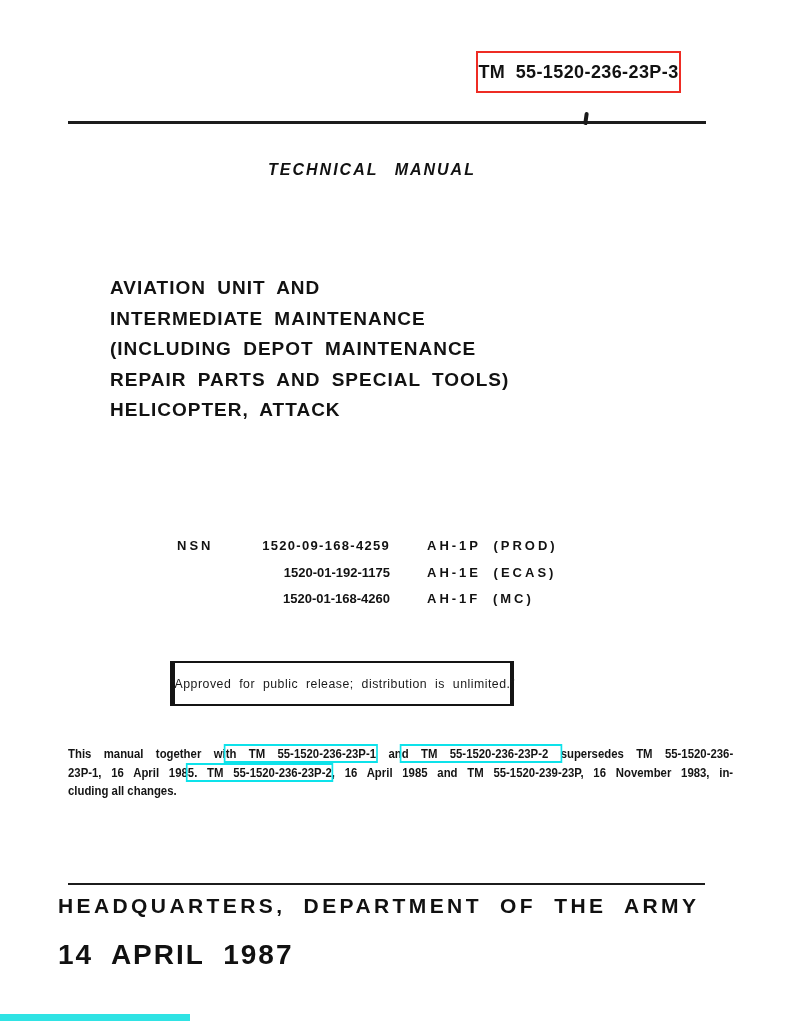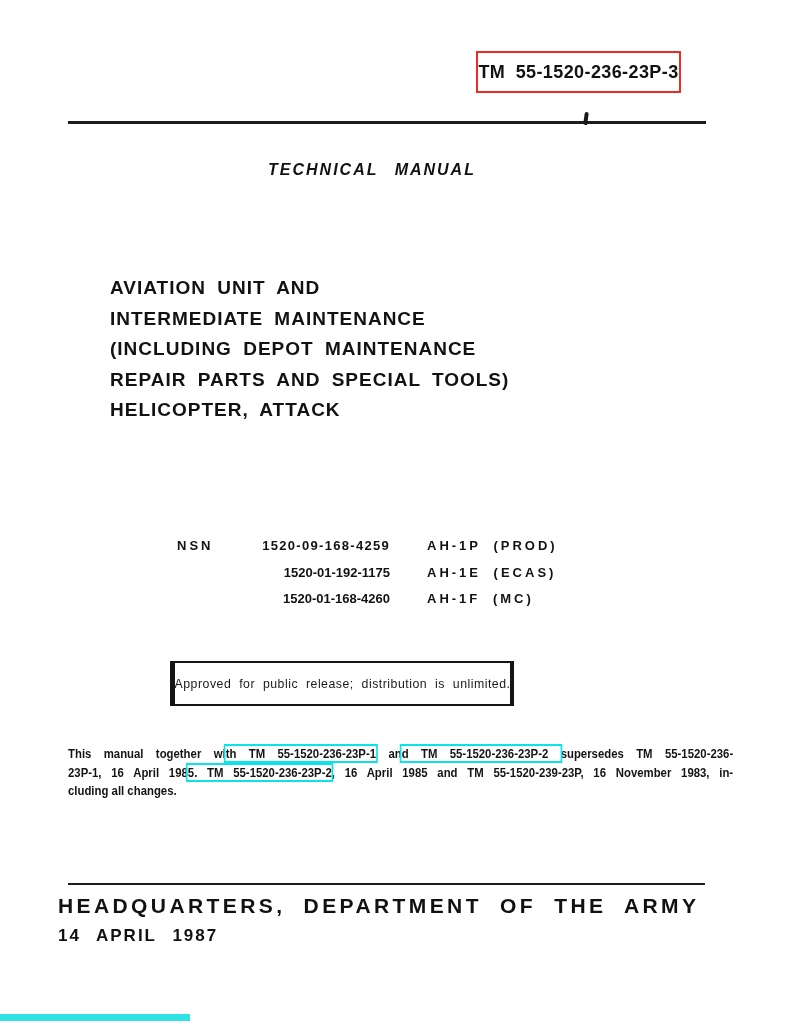--- a/index.html
+++ b/index.html
@@ -91,21 +91,21 @@
   
   .footer {
     position: absolute; left: 58px; top: 894px; width: 648px;
     text-align: left; color: #111;
   }
   .footer .org {
     font-weight: bold; font-size: 21px; letter-spacing: 3.4px; word-spacing: 9px;
     white-space: nowrap;
   }
   .footer .date {
-    margin-top: 8px; font-weight: bold; font-size: 17px;
+    margin-top: 21px; font-weight: bold; font-size: 28px;
     letter-spacing: 2px; word-spacing: 9px;
   }
 
   .bottom-bar {
     position: absolute; left: 0; top: 1014px; width: 190px; height: 7px;
     background: #2fe3e4;
   }
 </style>
 </head>
 <body>

